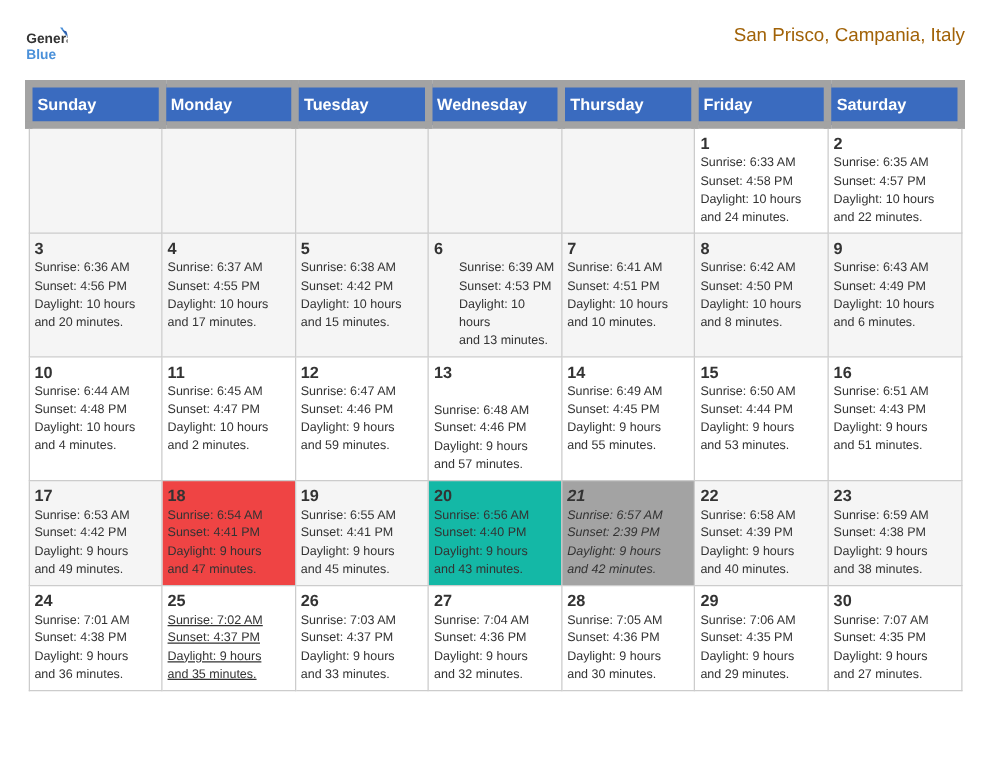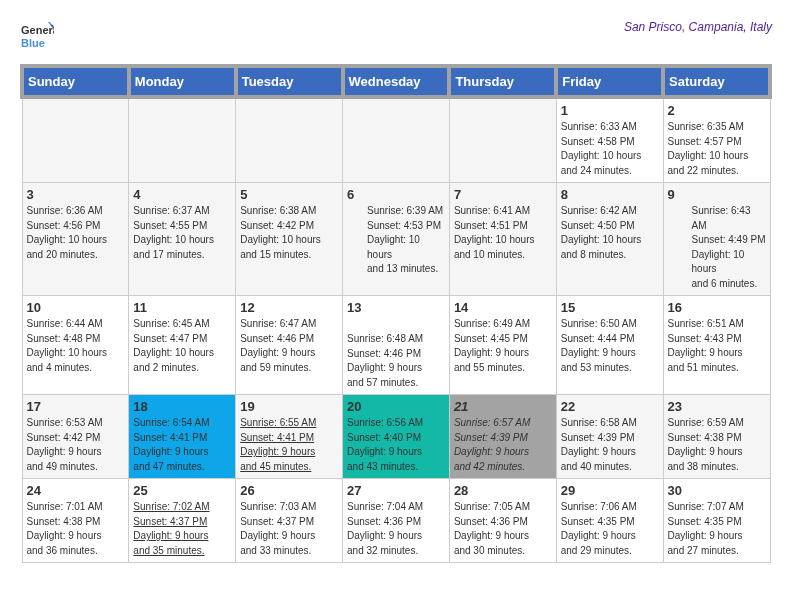--- a/index.html
+++ b/index.html
@@ -23,35 +23,34 @@
     }
     .title-area {
       text-align: right;
     }
     .month-title {
       font-size: 36px;
       font-weight: bold;
       color: #333;
     }
     .location {
-      font-size: 12px;
-      color: #4c1d95;
-      font-style: italic;
+      font-size: 15px;
+      color: #a16207;
     }
     .calendar {
       width: 100%;
       border-collapse: collapse;
     }
     .calendar th {
       background: #3a6bbf;
       color: #fff;
       font-size: 13px;
       padding: 6px 4px;
       text-align: left;
-      border: 4px solid #a3a3a3;
+      border: 6px solid #a3a3a3;
     }
     .calendar td {
       width: calc(100% / 7);
       vertical-align: top;
       border: 1px solid #ccc;
       padding: 4px;
       font-size: 10.5px;
       color: #333;
       background: #fff;
       min-height: 80px;
@@ -162,21 +161,21 @@
         </td>
         <td style="background: rgb(245, 245, 245);">
           <div class="day-num">8</div>
           <div class="day-info" style="white-space: pre-line;">Sunrise: 6:42 AM
 Sunset: 4:50 PM
 Daylight: 10 hours
 and 8 minutes.</div>
         </td>
         <td style="background: rgb(245, 245, 245);">
           <div class="day-num">9</div>
-          <div class="day-info" style="white-space: pre-line; margin-left: 24px;">Sunrise: 6:43 AM
+          <div class="day-info" style="white-space: pre-line;">Sunrise: 6:43 AM
 Sunset: 4:49 PM
 Daylight: 10 hours
 and 6 minutes.</div>
         </td>
       </tr>
       <tr>
         <td>
           <div class="day-num">10</div>
           <div class="day-info" style="white-space: pre-line;">Sunrise: 6:44 AM
 Sunset: 4:48 PM
@@ -227,45 +226,45 @@
         </td>
       </tr>
       <tr>
         <td style="background: rgb(245, 245, 245);">
           <div class="day-num">17</div>
           <div class="day-info" style="white-space: pre-line;">Sunrise: 6:53 AM
 Sunset: 4:42 PM
 Daylight: 9 hours
 and 49 minutes.</div>
         </td>
-        <td style="background: #0ea5e9;">
+        <td style="background: #ef4444;">
           <div class="day-num">18</div>
           <div class="day-info" style="white-space: pre-line;">Sunrise: 6:54 AM
 Sunset: 4:41 PM
 Daylight: 9 hours
 and 47 minutes.</div>
         </td>
         <td style="background: rgb(245, 245, 245);">
           <div class="day-num">19</div>
-          <div class="day-info" style="white-space: pre-line; text-decoration: underline;">Sunrise: 6:55 AM
+          <div class="day-info" style="white-space: pre-line;">Sunrise: 6:55 AM
 Sunset: 4:41 PM
 Daylight: 9 hours
 and 45 minutes.</div>
         </td>
         <td style="background: #14b8a6;">
           <div class="day-num">20</div>
           <div class="day-info" style="white-space: pre-line;">Sunrise: 6:56 AM
 Sunset: 4:40 PM
 Daylight: 9 hours
 and 43 minutes.</div>
         </td>
         <td style="background: #a3a3a3; font-style: italic;">
           <div class="day-num">21</div>
           <div class="day-info" style="white-space: pre-line;">Sunrise: 6:57 AM
-Sunset: 4:39 PM
+Sunset: 2:39 PM
 Daylight: 9 hours
 and 42 minutes.</div>
         </td>
         <td style="background: rgb(245, 245, 245);">
           <div class="day-num">22</div>
           <div class="day-info" style="white-space: pre-line;">Sunrise: 6:58 AM
 Sunset: 4:39 PM
 Daylight: 9 hours
 and 40 minutes.</div>
         </td>

